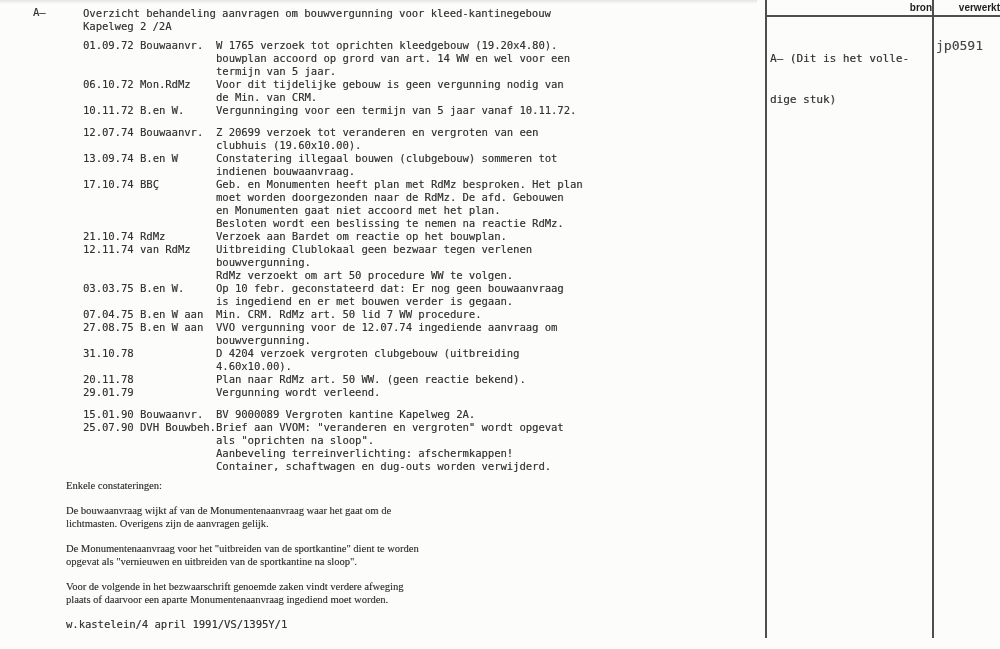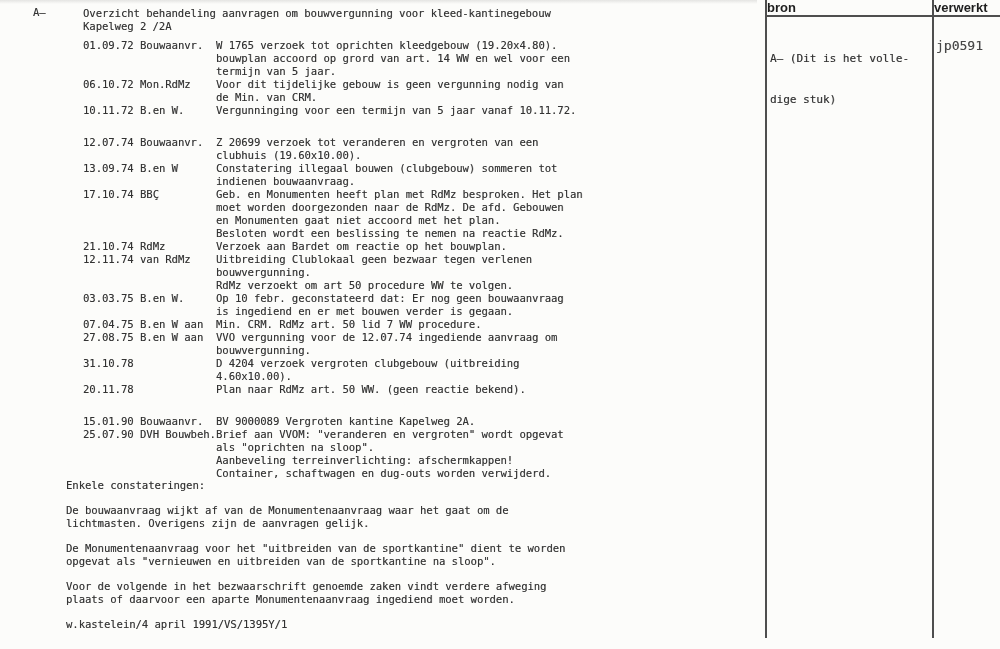--- a/index.html
+++ b/index.html
@@ -14,32 +14,32 @@
     text-shadow:0.3px 0.2px 0.3px rgba(50,50,50,0.45);
   }
   .top-strip{
     position:absolute;left:0;top:0;width:757px;height:4px;
     background:linear-gradient(#d8d8d6, rgba(220,220,218,0));opacity:.65;
   }
   #margin-label{position:absolute;left:33px;top:6px;}
   #main-block{position:absolute;left:83px;top:7px;width:640px;}
   #entries{margin-top:6px;}
   .entry{display:grid;grid-template-columns:57px 76px 1fr;}
-  .entry.gap{margin-top:19px;}
+  .entry.gap{margin-top:9px;}
   .entry .col,.entry .desc-line{white-space:pre;}
   #flow-bottom{position:absolute;left:66px;top:479px;width:640px;}
-  .para{margin-bottom:12px;}
+  .para{margin-bottom:12px;font-family:Liberation Serif, serif;}
   
   .tline{position:absolute;background:#4e4e4e;}
   #vline-left{left:765px;top:0;width:1.6px;height:638px;}
   #vline-mid{left:932px;top:0;width:1.6px;height:638px;}
   #hline-header{left:765px;top:15px;width:235px;height:1.6px;}
   .th{
-    position:absolute;top:0;height:23px;line-height:16px;text-align:left;
-    font-family:"Liberation Sans", sans-serif;font-size:13px;font-weight:bold;color:#1e1e1e;
+    position:absolute;top:0;height:23px;line-height:16px;text-align:right;
+    font-family:"Liberation Sans", sans-serif;font-size:10px;font-weight:bold;color:#1e1e1e;
   }
   #th-bron{left:767px;width:165px;}
   #th-verwerkt{left:934px;width:66px;border-radius:7px;}
   #bron-note{position:absolute;left:770px;top:25px;font-size:11px;line-height:13.5px;}
   #verwerkt-value{position:absolute;left:936px;top:39px;font-size:13px;color:#474747;}
 </style>
 </head>
 <body>
 
 <div>
@@ -112,20 +112,25 @@
         <div class="entry mono">
     <span class="col">31.10.78</span>
     <span class="col"></span>
     <span><div class="desc-line">D 4204 verzoek vergroten clubgebouw (uitbreiding</div><div class="desc-line">4.60x10.00).</div></span>
   </div>
         <div class="entry mono">
     <span class="col">20.11.78</span>
     <span class="col"></span>
     <span><div class="desc-line">Plan naar RdMz art. 50 WW. (geen reactie bekend).</div></span>
   </div>
+        <div class="entry mono">
+    <span class="col">29.01.79</span>
+    <span class="col"></span>
+    <span><div class="desc-line">Vergunning wordt verleend.</div></span>
+  </div>
         <div class="entry mono gap">
     <span class="col">15.01.90</span>
     <span class="col">Bouwaanvr.</span>
     <span><div class="desc-line">BV 9000089 Vergroten kantine Kapelweg 2A.</div></span>
   </div>
         <div class="entry mono">
     <span class="col">25.07.90</span>
     <span class="col">DVH Bouwbeh.</span>
     <span><div class="desc-line">Brief aan VVOM: "veranderen en vergroten" wordt opgevat</div><div class="desc-line">als "oprichten na sloop".</div><div class="desc-line">Aanbeveling terreinverlichting: afschermkappen!</div><div class="desc-line">Container, schaftwagen en dug-outs worden verwijderd.</div></span>
   </div>

